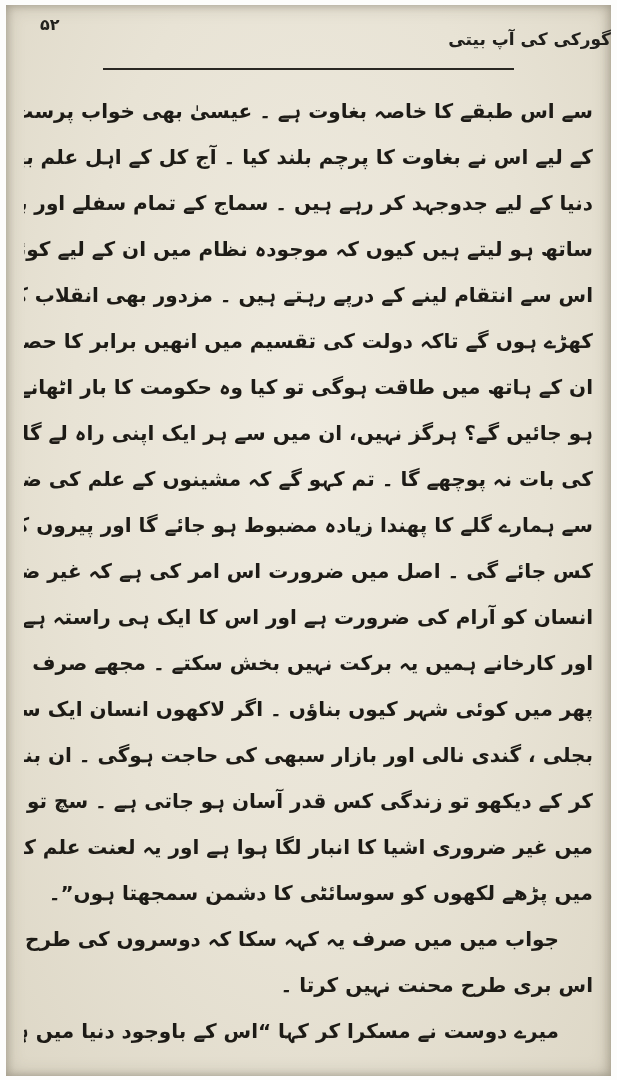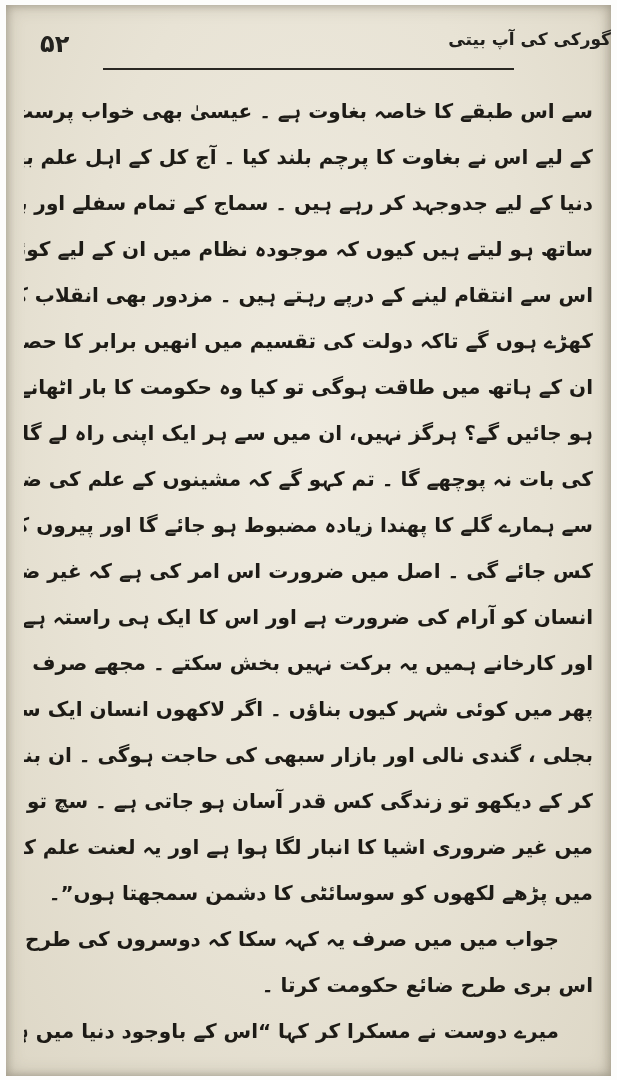--- a/index.html
+++ b/index.html
@@ -34,23 +34,23 @@
   }
   .title {
     text-align: right;
     font-size: 17px;
     font-weight: bold;
     letter-spacing: 0.5px;
     color: #21201c;
   }
   .page-number {
     position: absolute;
-    top: 25px;
+    top: 10px;
     left: 34px;           
-    font-size: 24px;
+    font-size: 16px;
     font-weight: bold;
     color: #23221e;
   }
   .rule {
     margin: 3px auto 0 auto;
     width: 68%;
     height: 0;
     border-top: 2px solid #2a2823;
   }
   .body-text {
@@ -101,18 +101,18 @@
       <div class="line">سے ہمارے گلے کا پھندا زیادہ مضبوط ہو جائے گا اور پیروں کی بیڑی زیادہ</div>
       <div class="line">کس جائے گی ۔ اصل میں ضرورت اس امر کی ہے کہ غیر ضروری محنت بند کر دیں۔</div>
       <div class="line">انسان کو آرام کی ضرورت ہے اور اس کا ایک ہی راستہ ہے ۔ کیوں کہ سائنس</div>
       <div class="line">اور کارخانے ہمیں یہ برکت نہیں بخش سکتے ۔ مجھے صرف ایک جھونپڑی چاہیے</div>
       <div class="line">پھر میں کوئی شہر کیوں بناؤں ۔ اگر لاکھوں انسان ایک ساتھ رہیں تو انھیں</div>
       <div class="line">بجلی ، گندی نالی اور بازار سبھی کی حاجت ہوگی ۔ ان بندھنوں سے چھٹکارا حاصل</div>
       <div class="line">کر کے دیکھو تو زندگی کس قدر آسان ہو جاتی ہے ۔ سچ تو یہ ہے کہ ہمارے نظام</div>
       <div class="line">میں غیر ضروری اشیا کا انبار لگا ہوا ہے اور یہ لعنت علم کی پیدا کی ہوئی ہے اسی لیے</div>
       <div class="line short">میں پڑھے لکھوں کو سوسائٹی کا دشمن سمجھتا ہوں”۔</div>
       <div class="line indent">جواب میں میں صرف یہ کہہ سکا کہ دوسروں کی طرح کوئی اپنی زندگی کو</div>
-      <div class="line short">اس بری طرح ضائع حکومت کرتا ۔</div>
+      <div class="line short">اس بری طرح محنت نہیں کرتا ۔</div>
       <div class="line indent">میرے دوست نے مسکرا کر کہا “اس کے باوجود دنیا میں ہم جیسا</div>
     </div>
 
   </div>
 </div>
 
 </body></html>

